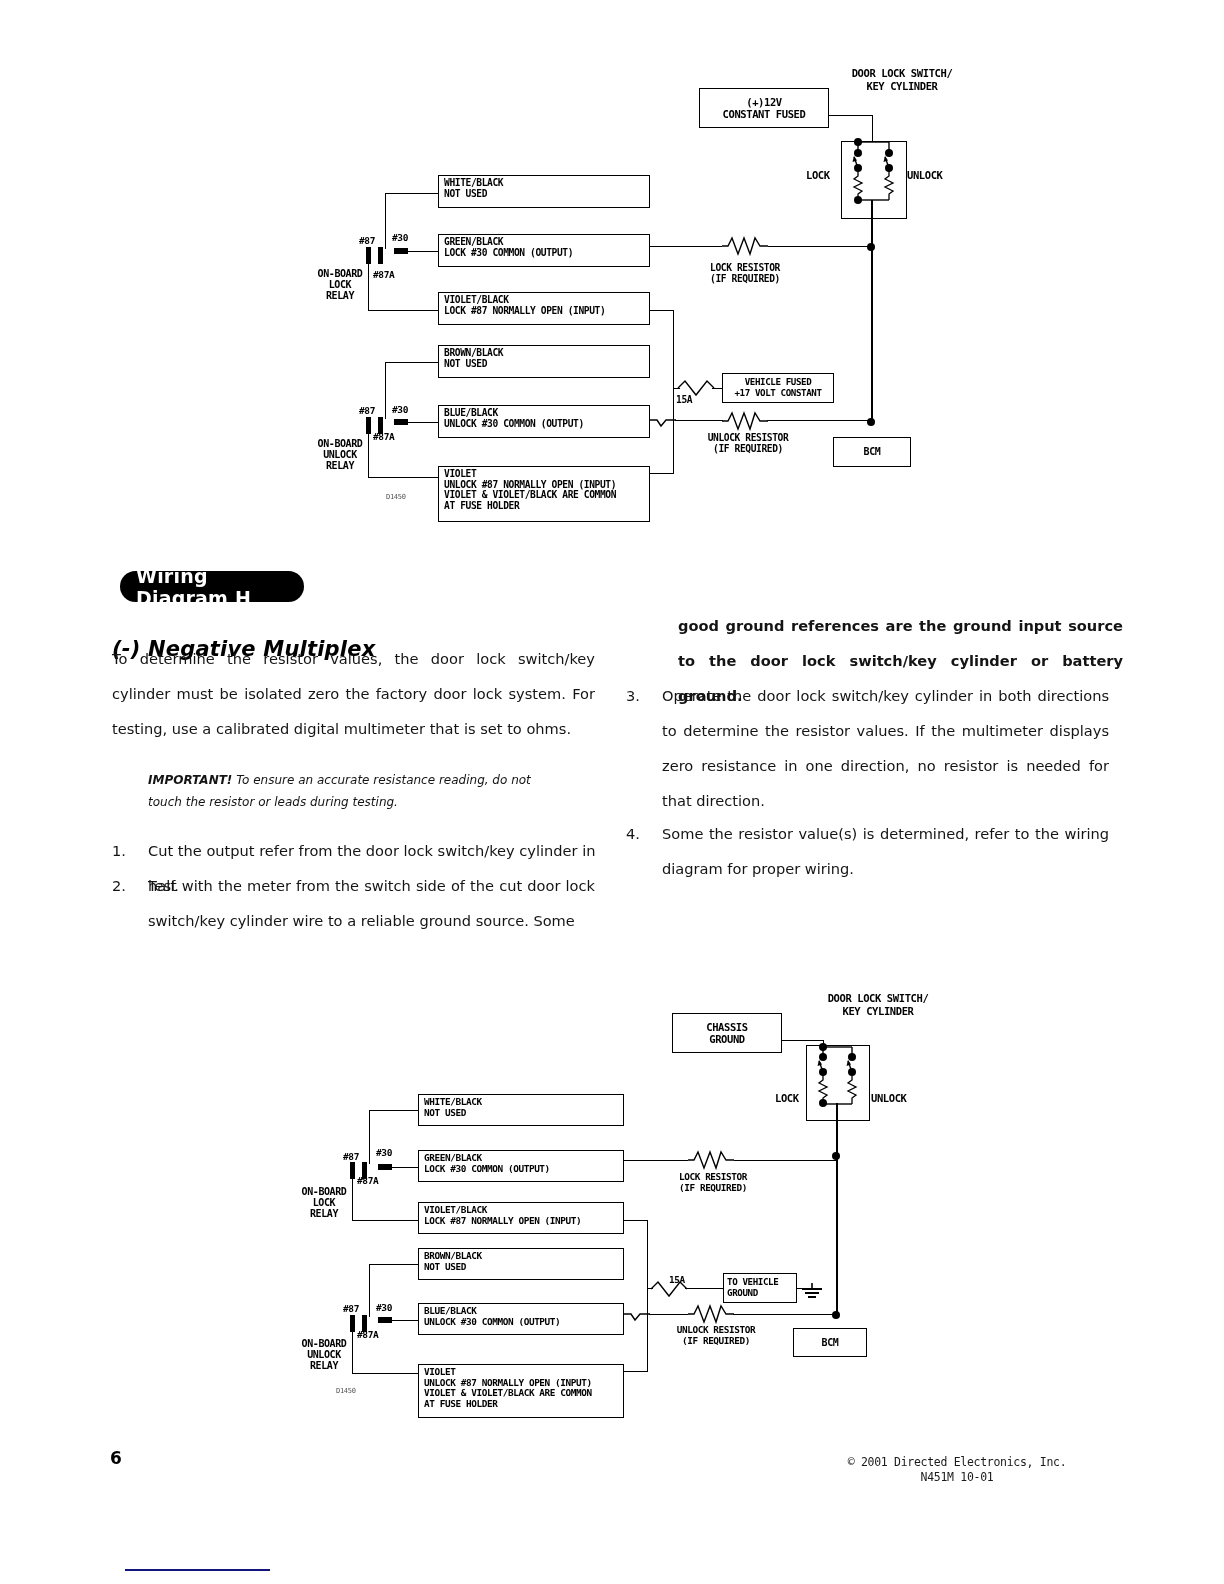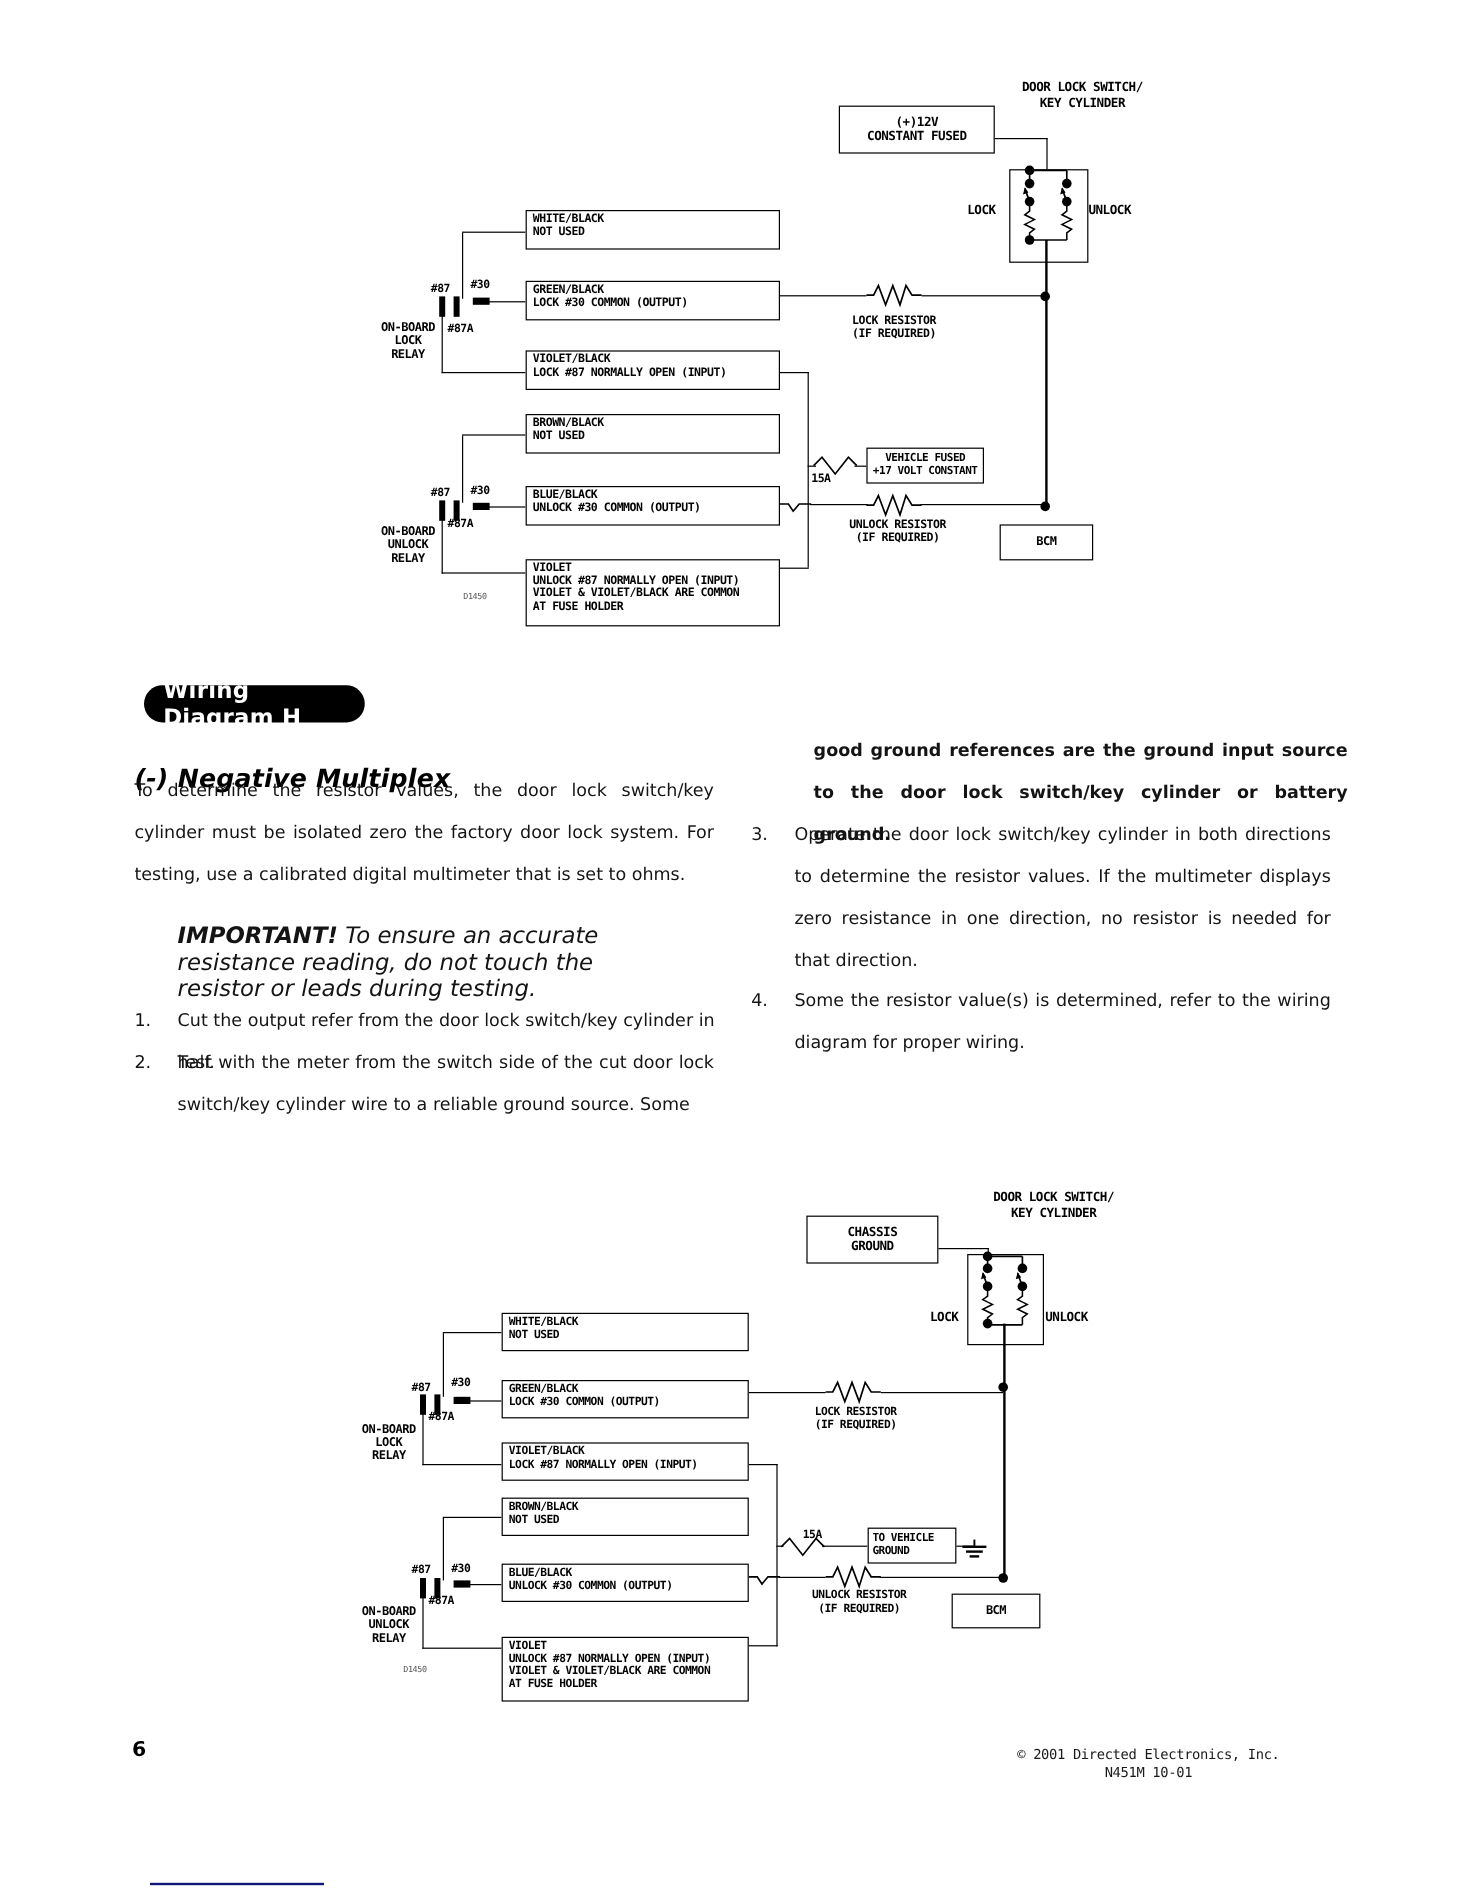--- a/index.html
+++ b/index.html
@@ -121,21 +121,21 @@
     font-size: 14.6px;
     line-height: 35px;
     text-align: justify;
     color: #141414;
   }
   .para.nojust { text-align: left; }
   .note {
     position: absolute;
     font-family: "DejaVu Sans", sans-serif;
     font-style: italic;
-    font-size: 19px;
+    font-size: 12px;
     line-height: 22px;
     color: #141414;
   }
   .note b { font-style: italic; font-weight: bold; }
   .listnum {
     position: absolute;
     font-family: "DejaVu Sans", sans-serif;
     font-size: 14.6px;
     line-height: 35px;
     color: #141414;
@@ -296,21 +296,21 @@
   </div>
 
   <div class="wire-h" style="left:650px; top:473px; width:24px;"></div>
 
   <div class="wire-h" style="left:673px; top:388px; width:7px;"></div>
   <svg class="svgl" style="left:678px; top:379px; width:36px; height:20px;" viewBox="0 0 36 20">
     <polyline points="0,9 7,2 18,16 29,2 36,9" fill="none" stroke="#000" stroke-width="1.4"></polyline>
   </svg>
   <div class="wire-h" style="left:712px; top:388px; width:11px;"></div>
   <div class="capt left" style="left:676px; top:394px; font-size:9.6px;">15A</div>
-  <div class="compbox" style="left:722px; top:373px; width:98px; height:30px; font-size:9.2px;">
+  <div class="compbox" style="left:722px; top:373px; width:112px; height:30px; font-size:9.2px;">
     <span>VEHICLE FUSED</span>
     <span>+17 VOLT CONSTANT</span>
   </div>
 
   <svg class="svgl" style="left:650px; top:412px; width:26px; height:20px;" viewBox="0 0 26 20">
     <polyline points="0,8 7,8 11,14 16,8 26,8" fill="none" stroke="#000" stroke-width="1.4"></polyline>
   </svg>
   <svg class="svgl" style="left:722px; top:407px; width:46px; height:28px;" viewBox="0 0 46 28">
     <polyline points="0,14 6,14 10,6 16,22 22,6 28,22 33,6 38,14 46,14" fill="none" stroke="#000" stroke-width="1.4"></polyline>
   </svg>

